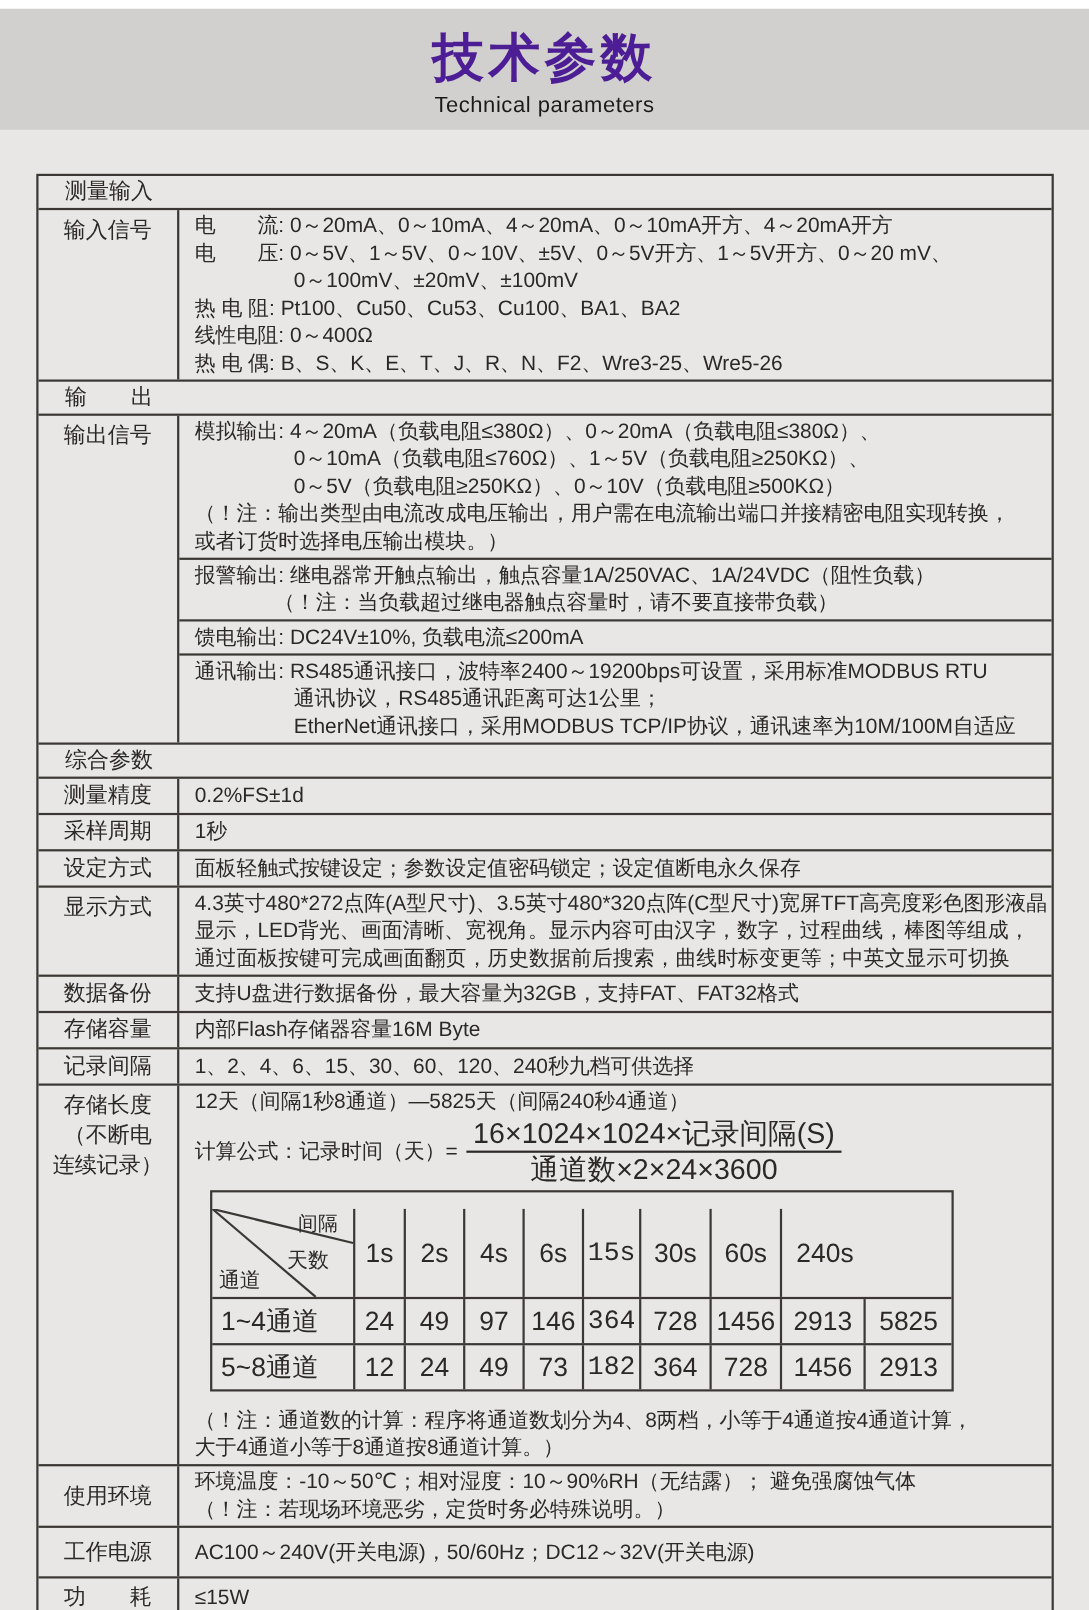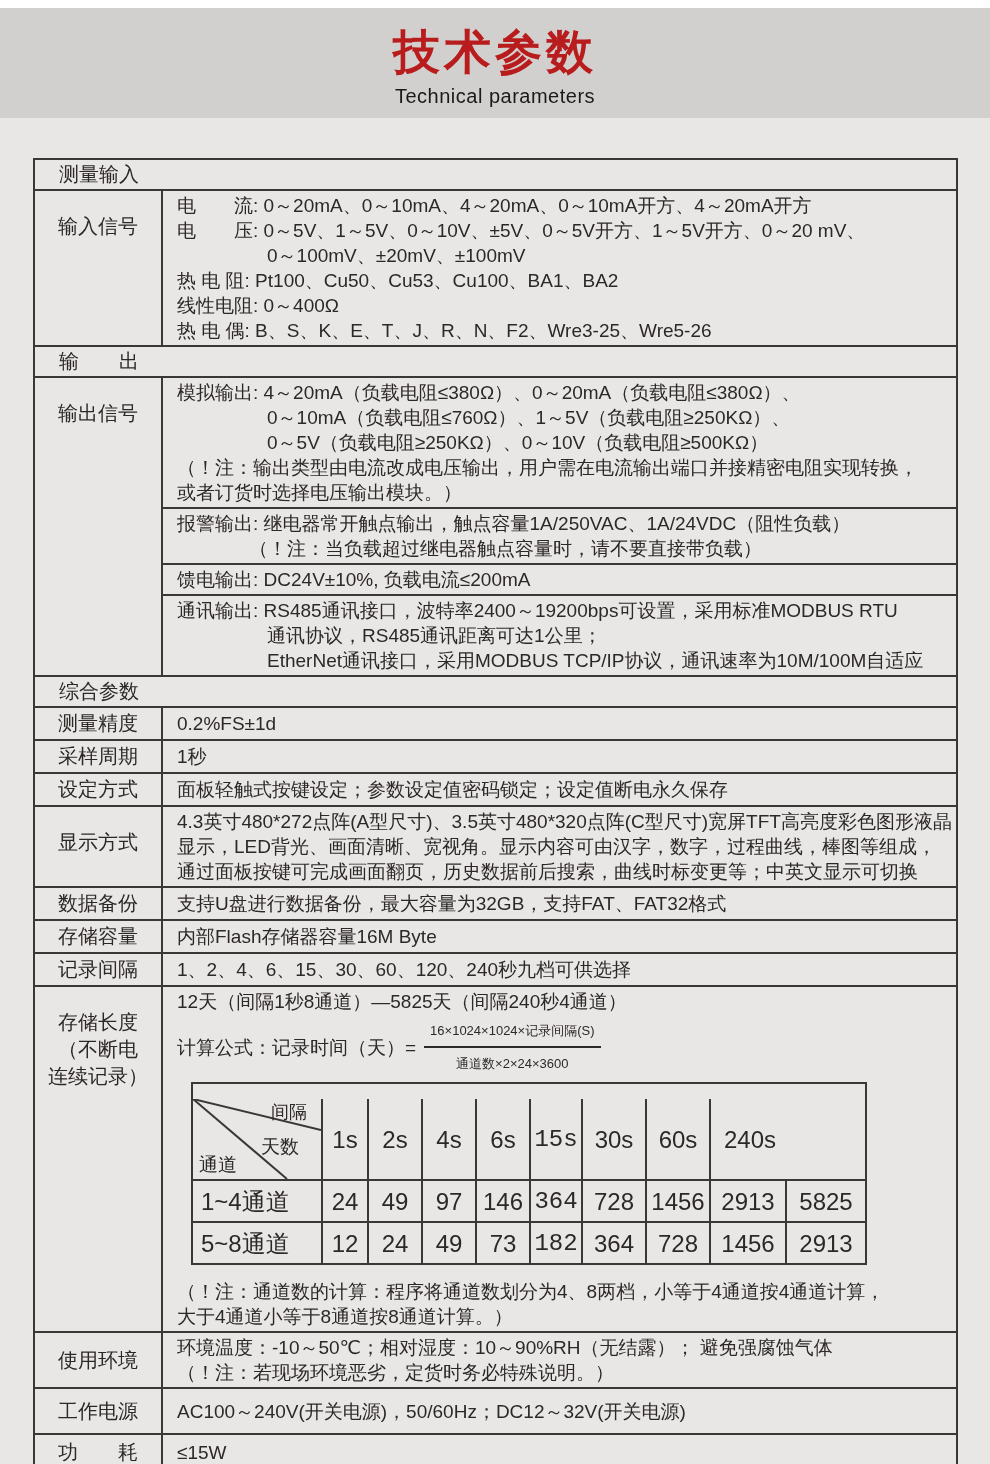--- a/index.html
+++ b/index.html
@@ -4,50 +4,50 @@
 <style>
   html,body{margin:0;padding:0;}
   body{
     width:990px;height:1464px;overflow:hidden;
     background:#e9e7e6;color:#2c2826;
     font-family:"Liberation Sans","DejaVu Sans",sans-serif;
     -webkit-font-smoothing:antialiased;
   }
   .top-strip{height:8px;background:#ffffff;}
   .header-band{height:110px;background:#d2d0cf;text-align:center;}
-  .title{font-size:47px;font-weight:bold;letter-spacing:4px;padding-top:13px;color:#b91c1c;}
+  .title{font-size:47px;font-weight:bold;letter-spacing:4px;padding-top:13px;color:#4c1d95;}
   .subtitle{font-size:20px;margin-top:1px;color:#1c1a19;letter-spacing:0.5px;}
 
   .spec-table{
     margin:40px 0 0 33px;width:925px;box-sizing:border-box;
     border:2px solid #3b3734;background:#e9e7e6;
   }
   .row{display:flex;border-top:2px solid #3b3734;}
   .row:first-child{border-top:none;}
   .section-row{display:block;padding:2px 10px 2px 24px;font-size:20px;line-height:25px;}
   .label-cell{
     flex:0 0 128px;width:128px;box-sizing:border-box;
     border-right:2px solid #3b3734;
     display:flex;flex-direction:column;align-items:center;justify-content:center;
     font-size:20px;text-align:center;line-height:27px;padding:2px 2px;
   }
-  .label-top{justify-content:flex-start;padding-top:22px;}
+  .label-top{justify-content:flex-start;padding-top:5px;}
   .content-cell{flex:1;min-width:0;padding:2px 8px 2px 14px;font-size:19px;line-height:25px;}
   .content-cell.nopad{padding:0;}
   .line{white-space:nowrap;}
   .ind90{padding-left:90px;}
   .ind72{padding-left:72px;}
   .vcenter{display:flex;flex-direction:column;justify-content:center;}
   .sub-block{padding:2px 8px 2px 14px;border-top:2px solid #3b3734;}
   .sub-block:first-child{border-top:none;}
   .minh-row .content-cell{display:flex;align-items:center;}
 
   
   .formula{display:flex;align-items:center;margin:4px 0 2px 0;height:58px;}
-  .frac{display:inline-block;text-align:center;font-size:13px;margin-left:8px;}
+  .frac{display:inline-block;text-align:center;font-size:26px;margin-left:8px;}
   .frac .num{padding:0 6px 3px 6px;}
   .frac .den{border-top:2px solid #2c2826;padding:3px 6px 0 6px;}
 
   
   .calc-table{width:max-content;margin:6px 0 10px 14px;border:2px solid #3b3734;}
   .calc-row{display:flex;}
   .calc-row + .calc-row{border-top:2px solid #3b3734;}
   .cc{box-sizing:border-box;border-left:2px solid #3b3734;display:flex;align-items:center;justify-content:center;}
   .cc:first-child{border-left:none;}
   .c0{width:128px;}.c1{width:46px;}.c2{width:54px;}.c3{width:54px;}.c4{width:54px;}

